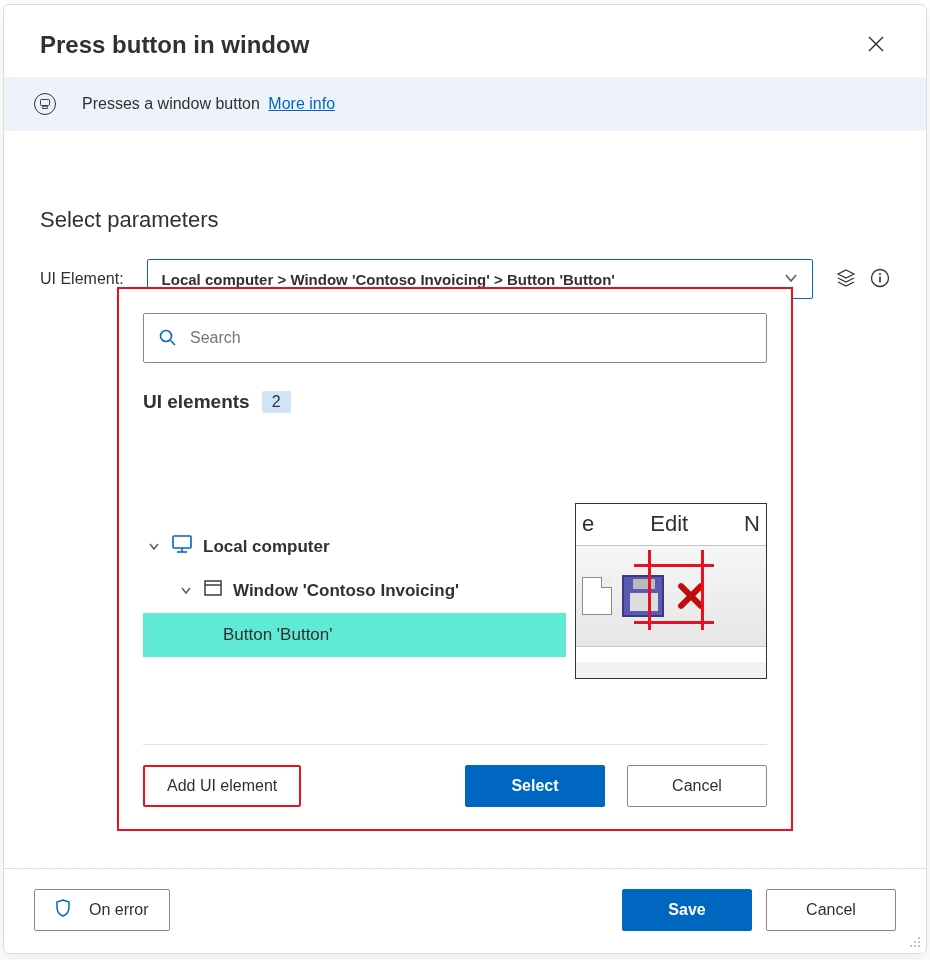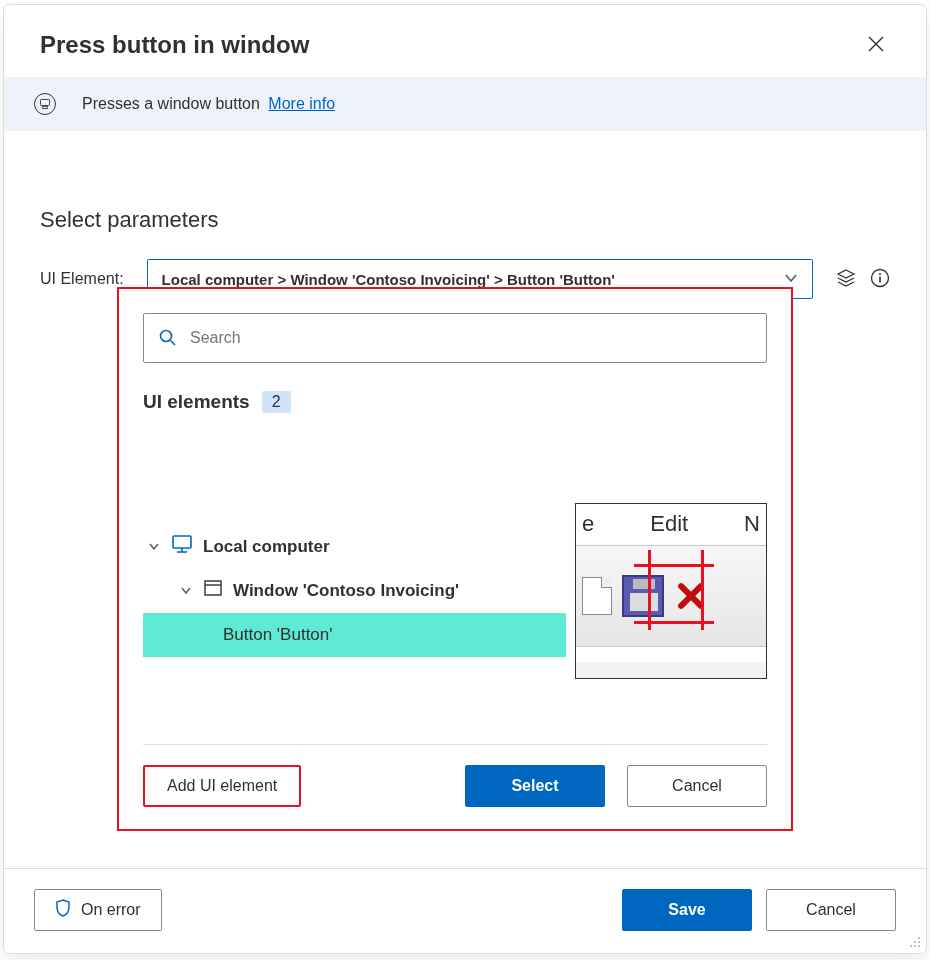--- a/index.html
+++ b/index.html
@@ -306,21 +306,21 @@
     gap: 14px;
   }
   .dlg-footer .spacer { flex: 1; }
   .on-error {
     border: 1px solid #8a8886;
     background: #fff;
     height: 42px;
     padding: 0 20px;
     display: inline-flex;
     align-items: center;
-    gap: 10px;
+    gap: 18px;
     font-size: 16px;
     border-radius: 2px;
     cursor: pointer;
   }
   .shield { color:#0067c0; }
 
   .resize-grip {
     position: absolute;
     right: 4px; bottom: 4px;
     width: 14px; height: 14px;

